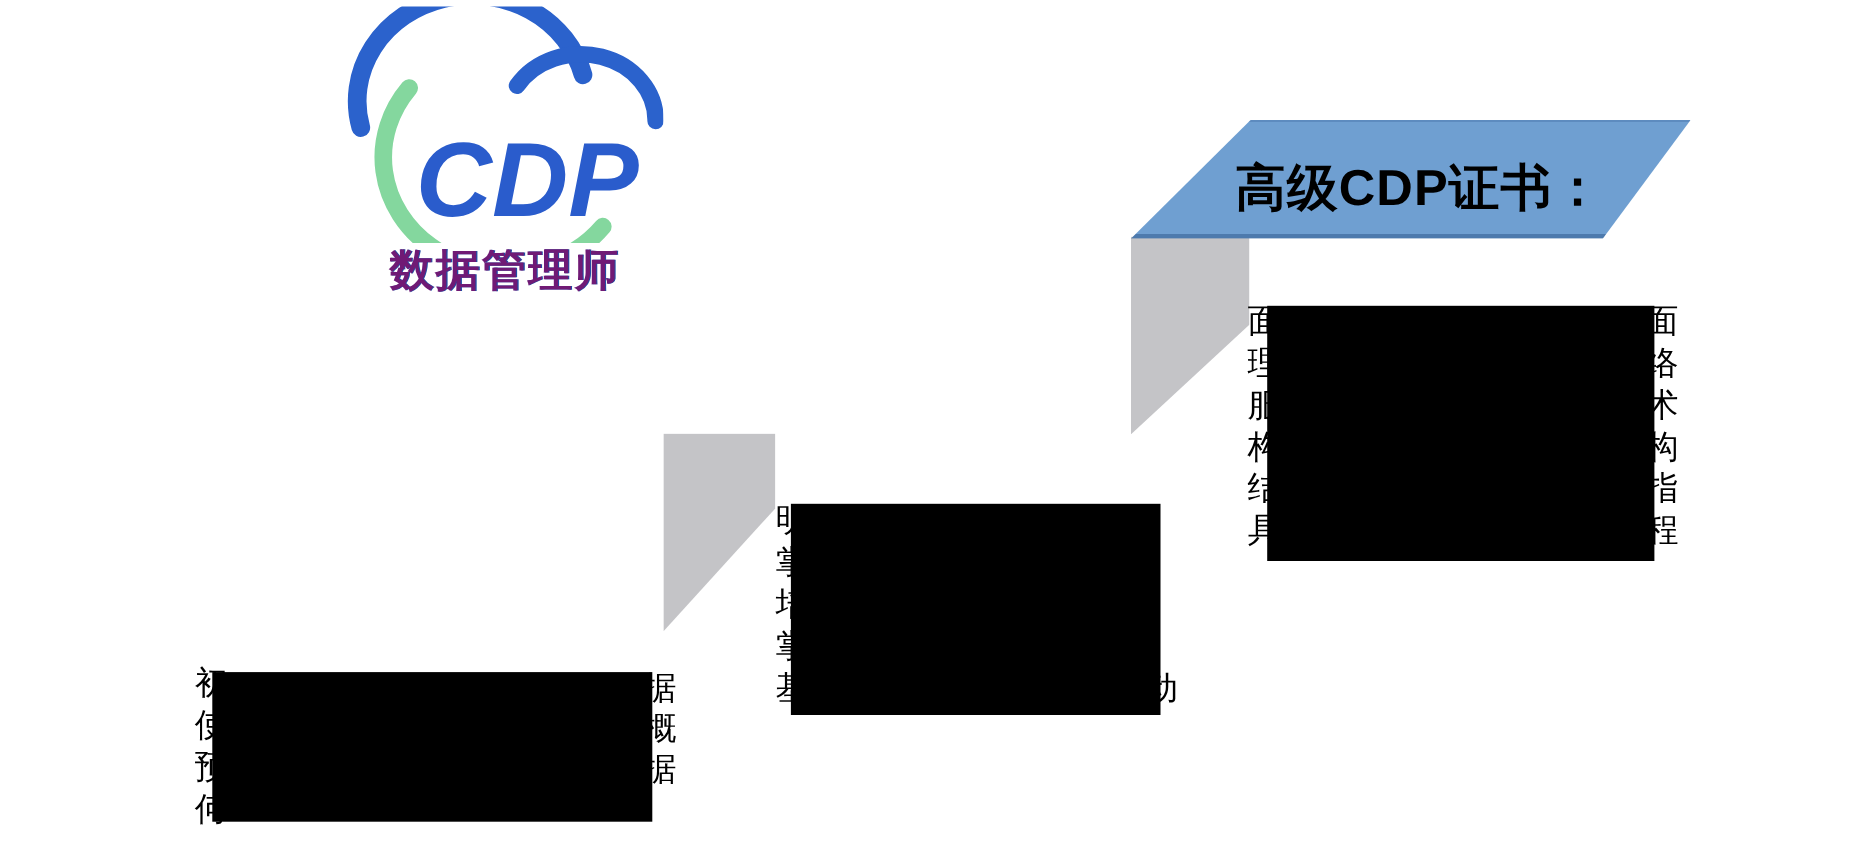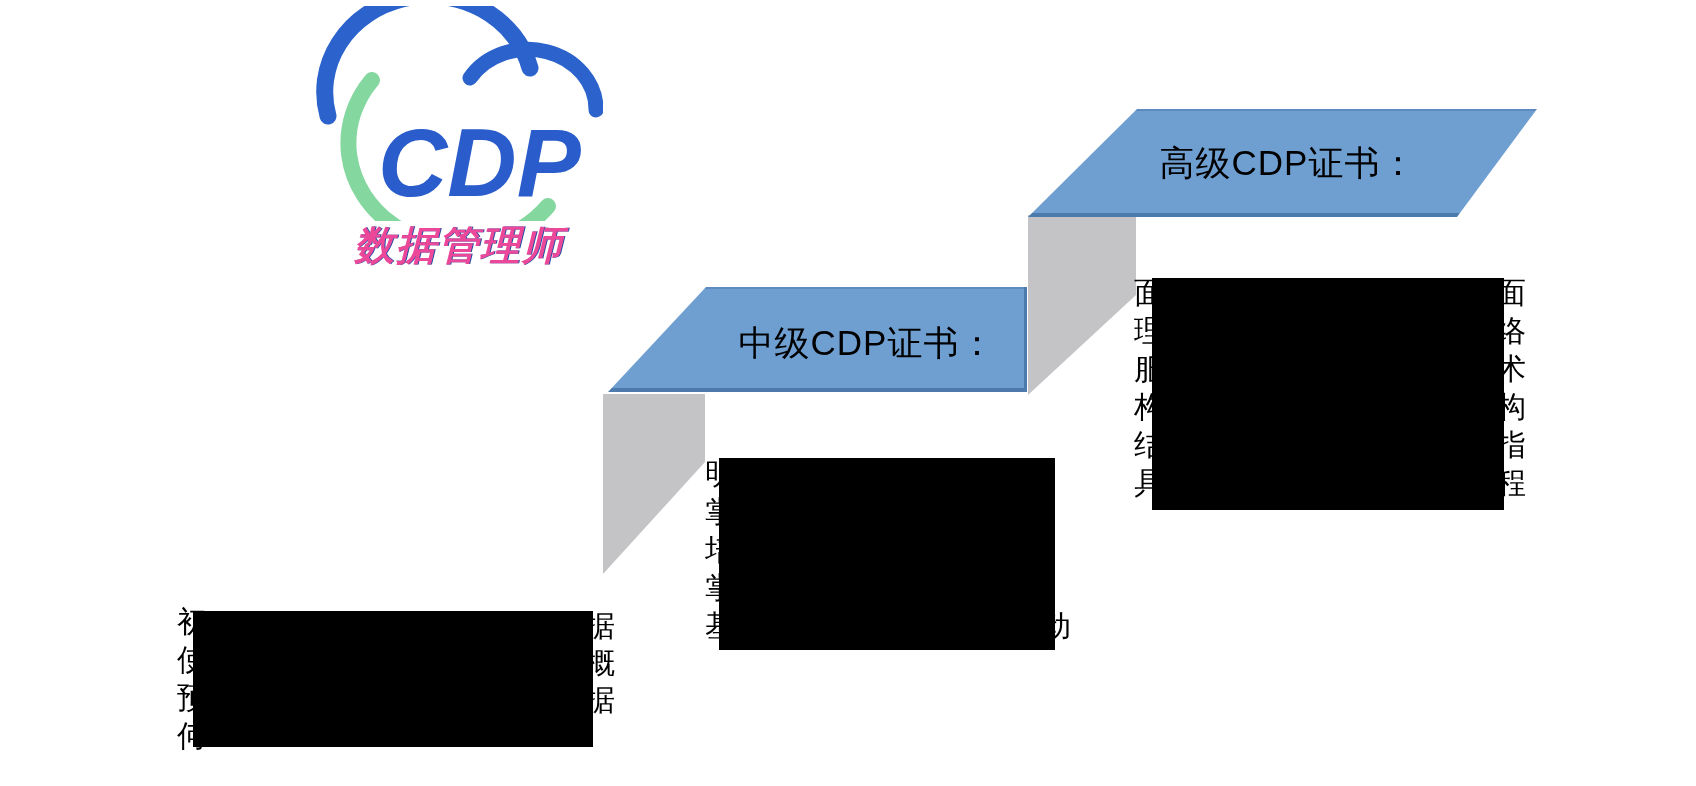--- a/index.html
+++ b/index.html
@@ -5,40 +5,40 @@
   html,body{margin:0;padding:0;background:#ffffff;}
   #stage{
     position:relative;width:1696px;height:772px;background:#ffffff;overflow:hidden;
     font-family:"Liberation Sans","DejaVu Sans",sans-serif;
   }
   
   .logo{position:absolute;left:258px;top:6px;width:345px;height:252px;}
   .logo-svg{position:absolute;left:0;top:0;width:345px;height:215px;}
   .logo-subtitle{
     position:absolute;left:96px;top:212px;
-    font-size:40px;font-weight:bold;font-style:italic;
-    color:#ec4899;letter-spacing:2px;white-space:nowrap;
+    font-size:40px;font-weight:bold;
+    color:#701a75;letter-spacing:2px;white-space:nowrap;
     text-shadow:1px 0 0 #1e4fa6;
   }
   
   .riser{position:absolute;background:#c4c4c7;}
   .riser1{
     left:603px;top:394px;width:102px;height:180px;
     clip-path:polygon(0 0,102px 0,102px 68px,0 180px);
   }
   .riser2{
     left:1028px;top:215px;width:108px;height:180px;
     clip-path:polygon(0 0,108px 0,108px 80px,0 180px);
   }
   .banner{
     position:absolute;
     background:linear-gradient(#5d8bbf 0 2px,#6f9fd1 2px calc(100% - 4px),#4d7aad calc(100% - 4px) 100%);
   }
   .banner .lbl{
-    position:absolute;font-size:35px;font-weight:normal;color:#000;
+    position:absolute;font-size:46px;font-weight:bold;color:#000;
     letter-spacing:1px;white-space:nowrap;text-align:center;
   }
   .banner1{
     left:167px;top:465px;width:430px;height:108px;
     clip-path:polygon(108px 0,430px 0,430px 108px,0 108px);
     box-shadow:inset -3px 0 0 #4d7aad;
   }
   .banner1 .lbl{left:112px;top:32px;width:316px;}
   .banner2{
     left:608px;top:287px;width:419px;height:105px;
@@ -72,23 +72,20 @@
       <path d="M 212,72 A 68,60 0 0 1 338,104" fill="none" stroke="#2b62cc" stroke-width="15" stroke-linecap="round"></path>
       <path d="M 114,74 A 98,90 0 1 0 290,200" fill="none" stroke="#84d79e" stroke-width="16" stroke-linecap="round"></path>
       <text x="120" y="190" font-size="96" font-style="italic" font-weight="bold" fill="#2a5ccc" font-family="'Liberation Sans',sans-serif">CDP</text>
     </svg>
     <div class="logo-subtitle">数据管理师</div>
   </div>
 
   <div class="riser riser1"></div>
   <div class="riser riser2"></div>
 
-  <div class="banner banner2">
-    <div class="lbl">中级CDP证书：</div>
-  </div>
   <div class="banner banner3">
     <div class="lbl">高级CDP证书：</div>
   </div>
 
   <span class="frag" style="left:177px;top:607px;">初</span>
   <span class="frag" style="left:177px;top:645px;">使</span>
   <span class="frag" style="left:177px;top:683px;">预</span>
   <span class="frag" style="left:177px;top:721px;">何</span>
   <span class="frag" style="left:585px;top:611px;">据</span>
   <span class="frag" style="left:585px;top:648px;">概</span>

